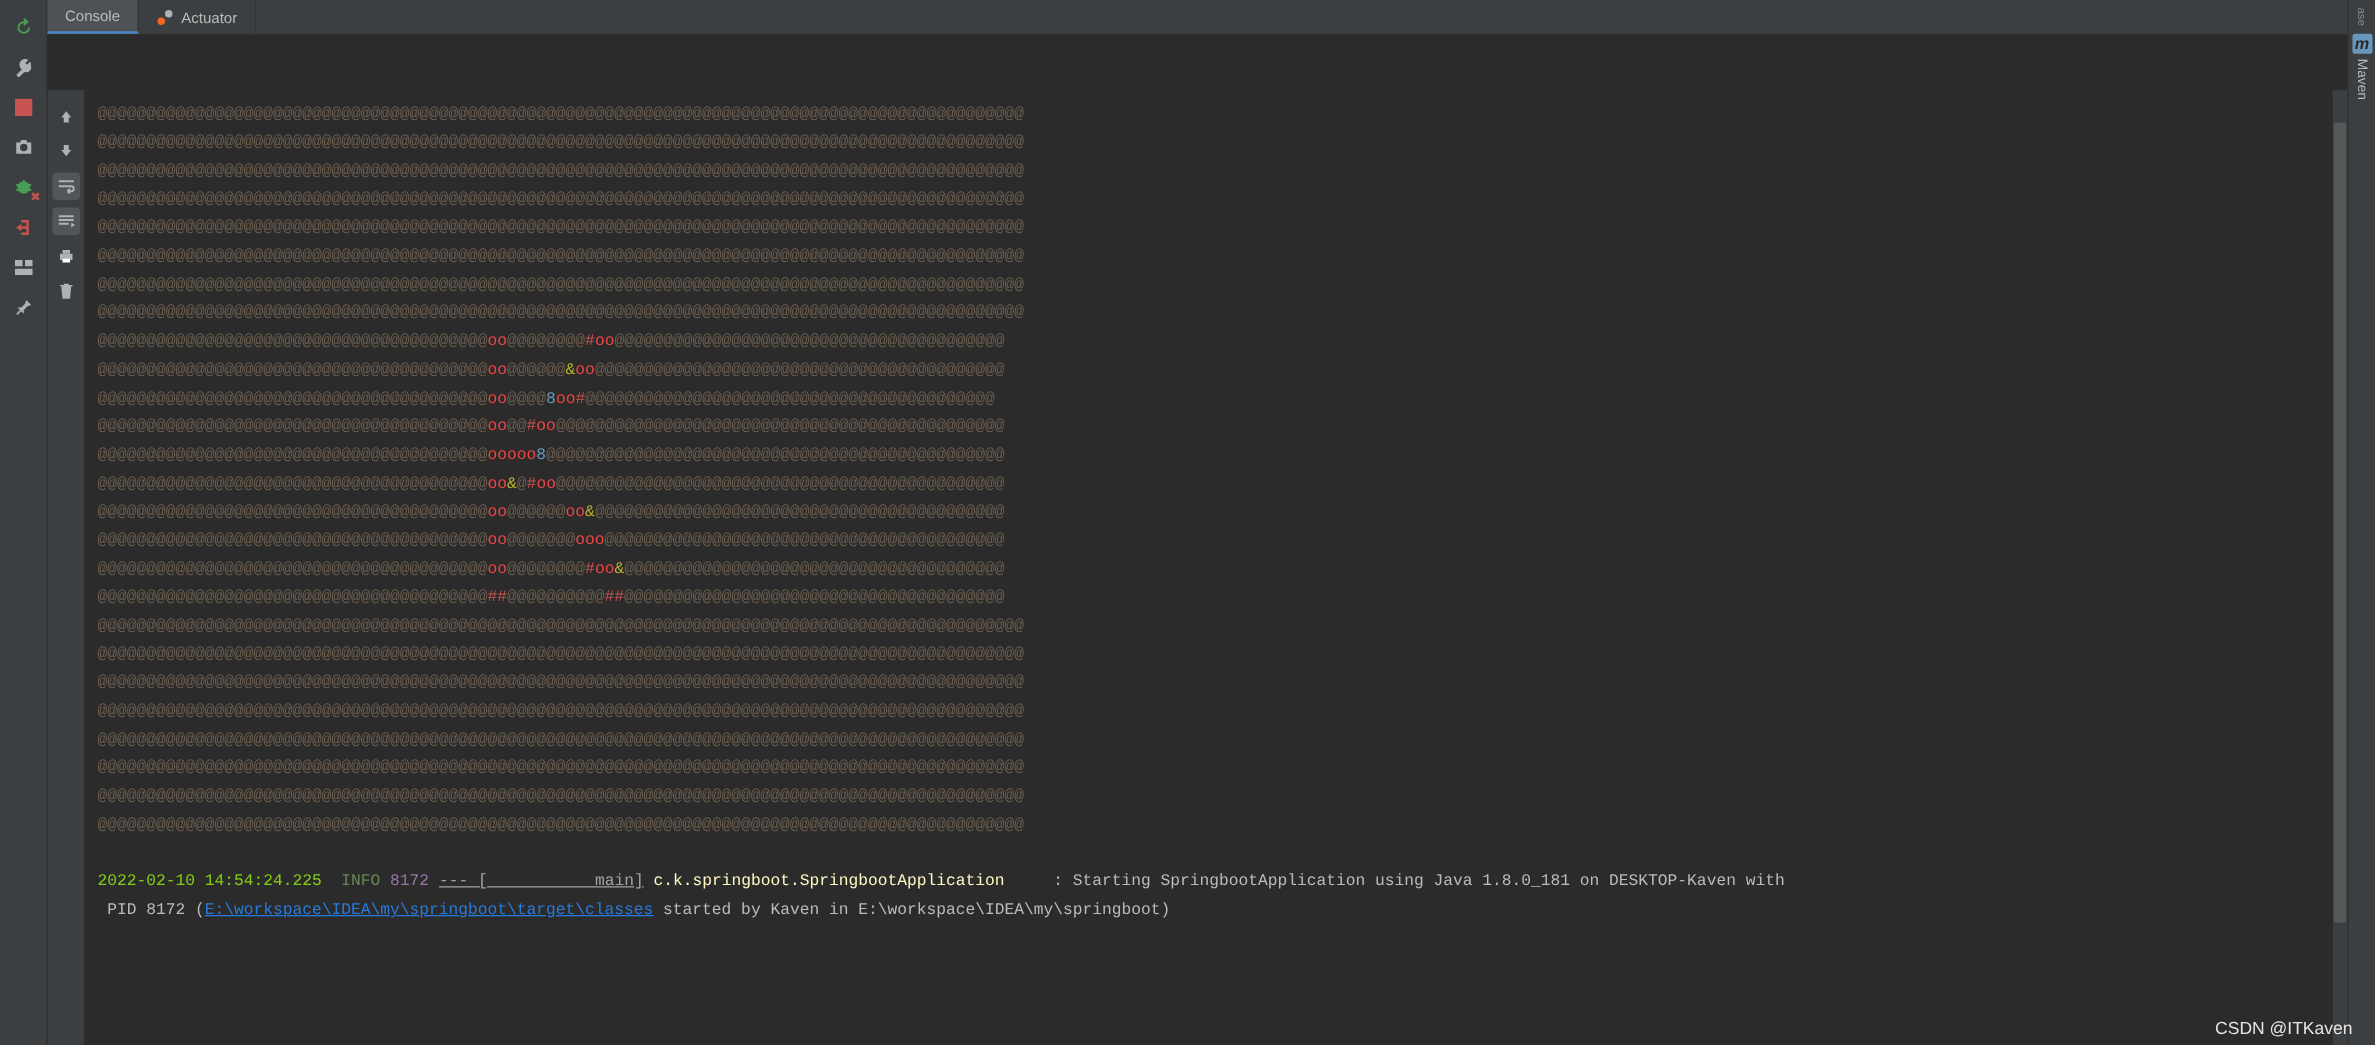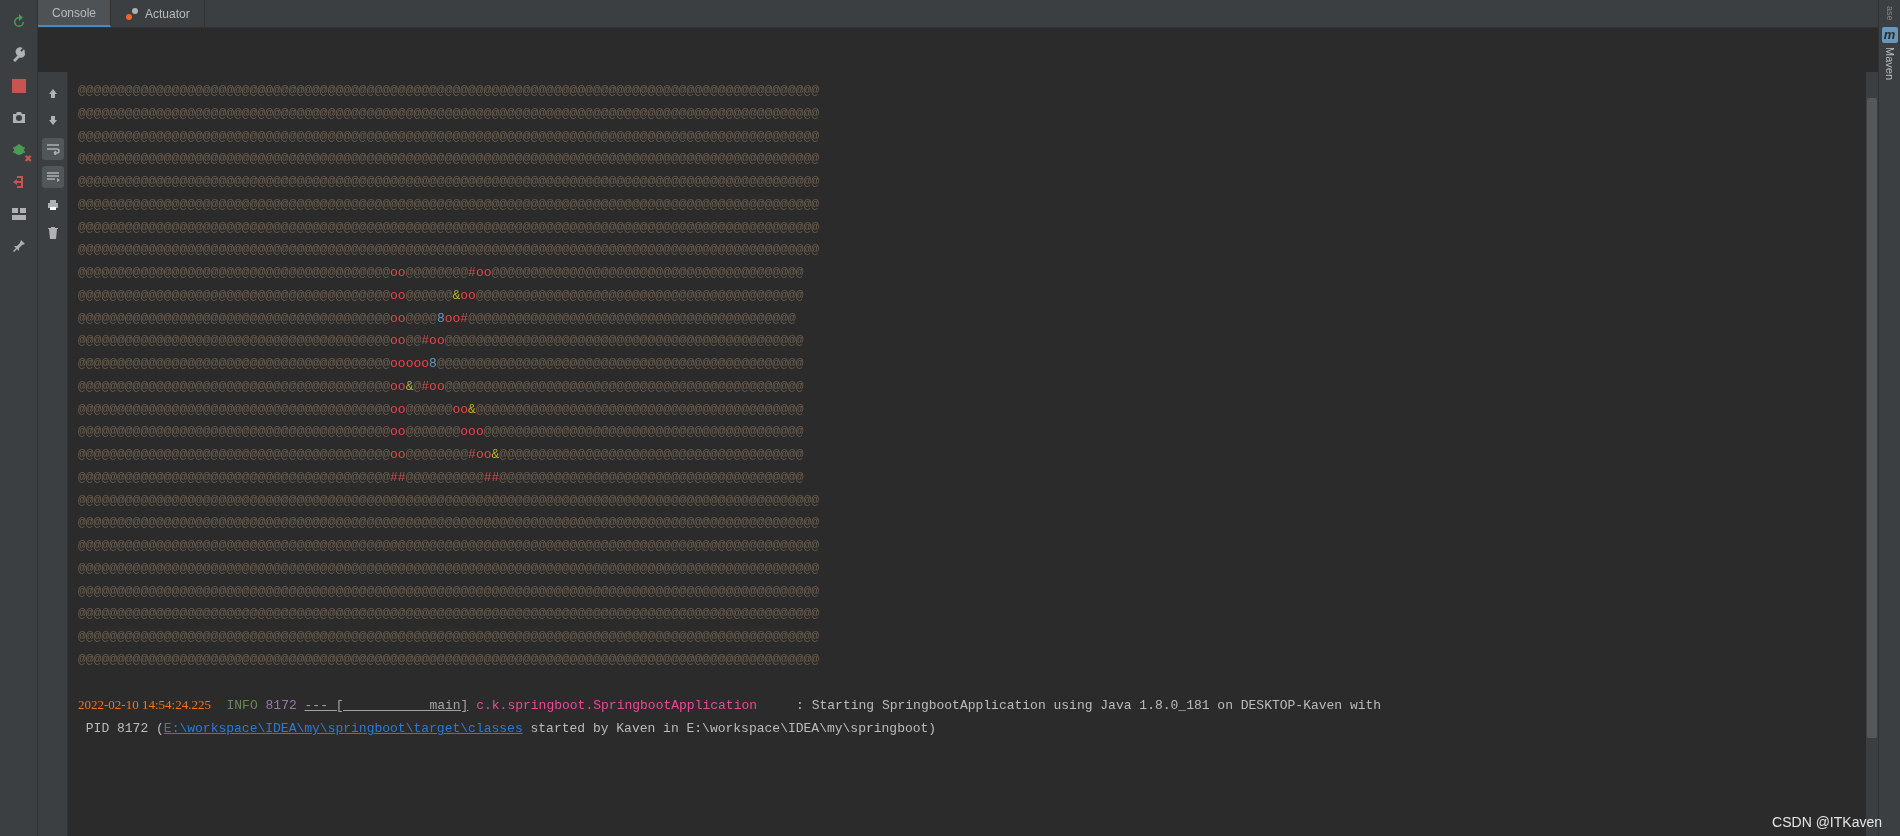--- a/index.html
+++ b/index.html
@@ -143,25 +143,25 @@
   border-radius: 2px;
 }
 .vert-small {
   position: absolute;
   right: -18px;
   top: -20px;
   writing-mode: vertical-rl;
   font-size: 9px;
   color: #888;
 }
-.ts { color: #f97316; font-family: Liberation Serif, serif; }
+.ts { color: #84cc16; }
 .info { color: #6a8759; }
 .pid { color: #9876aa; }
 .thread { color: #a3a3a3; text-decoration: underline; }
-.logger { color: #ec4899; }
+.logger { color: #fef9c3; }
 .msg { color: #bbbbbb; }
 .link { color: #287bde; text-decoration: underline; }
 .ba { color: #6b5d4e; }
 .oo { color: #ef4444; }
 .amp { color: #bbb529; }
 .num { color: #6897bb; }
 .hash { color: #c75450; }
 .watermark {
   position: fixed;
   right: 18px;

